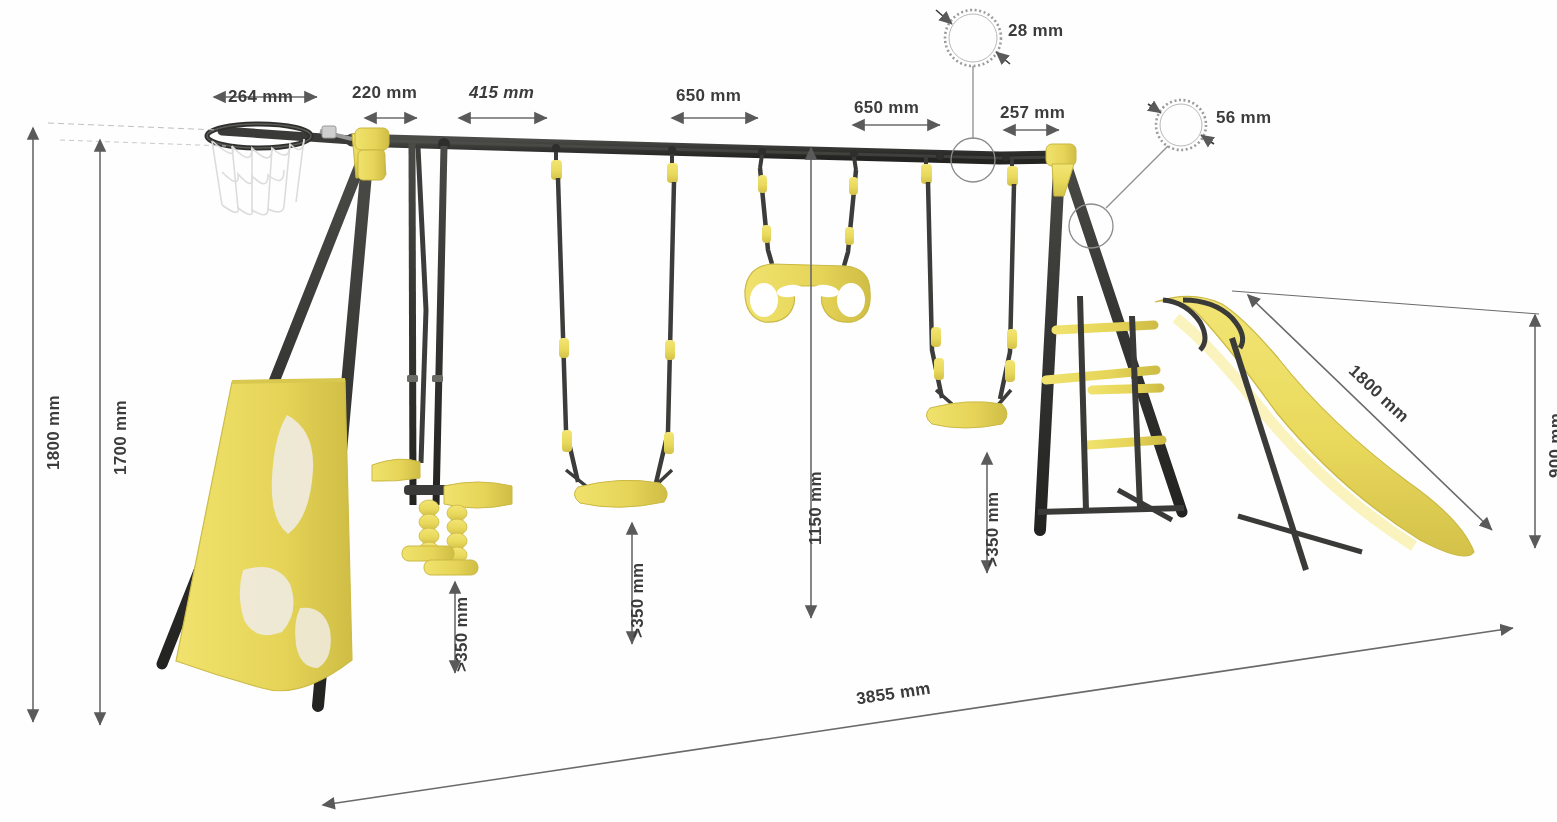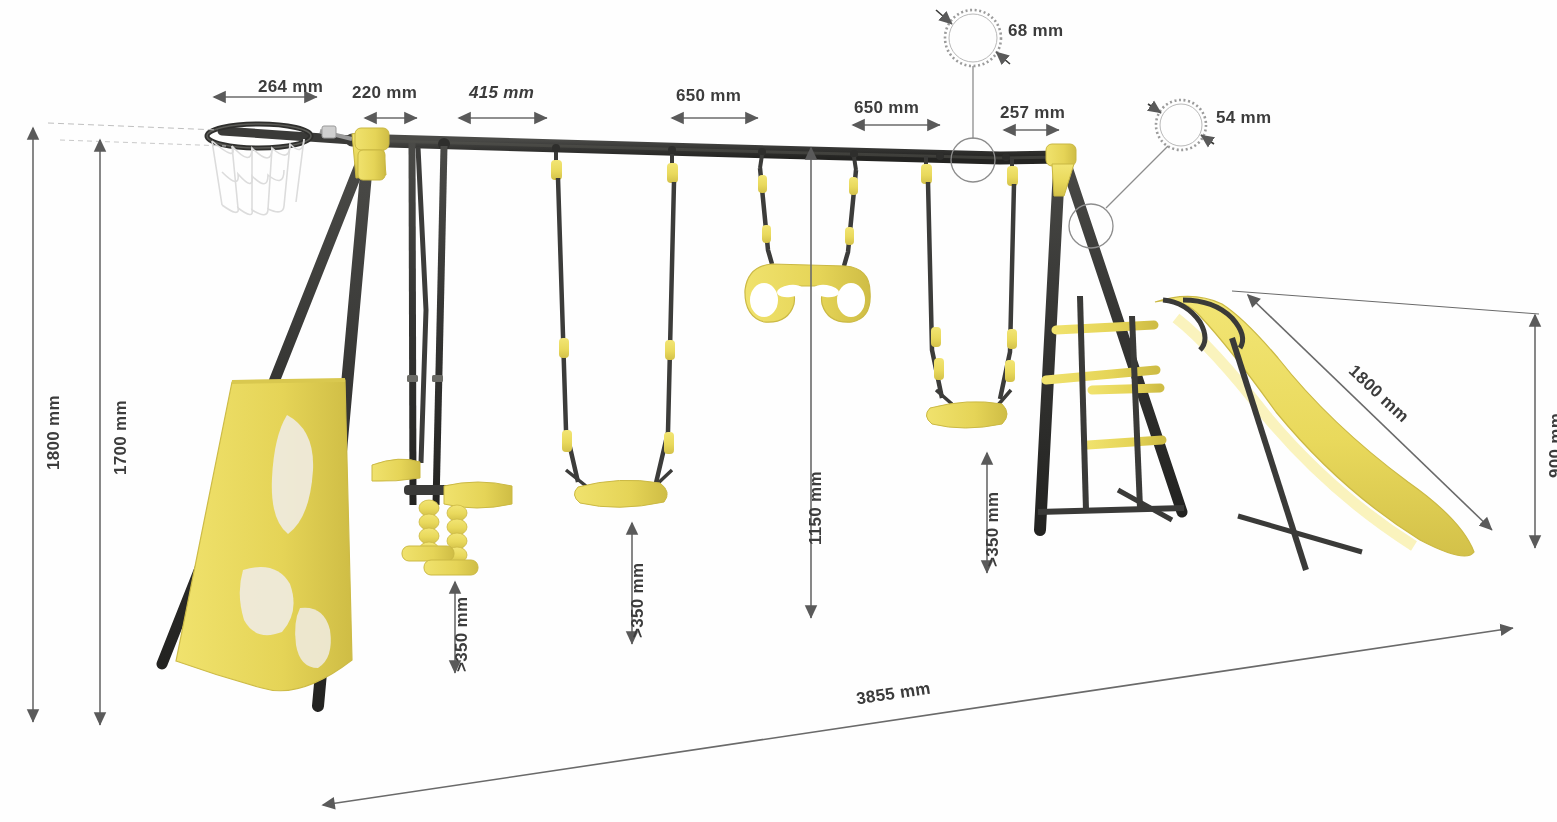--- a/index.html
+++ b/index.html
@@ -229,34 +229,34 @@
       <circle cx="1181" cy="125" r="25" fill="none" stroke="#9b9b9b" stroke-width="2.6" stroke-dasharray="2 2.6"></circle>
       <circle cx="1181" cy="125" r="21" fill="none" stroke="#b9b9b9" stroke-width="1"></circle>
       <line x1="1168" y1="146" x2="1106" y2="208" stroke="#8d8d8d" stroke-width="1.3"></line>
       <circle cx="1091" cy="226" r="22" fill="none" stroke="#8d8d8d" stroke-width="1.3"></circle>
       <path d="M1148,104 L1161,113" stroke="#3a3a38" stroke-width="1.6" marker-end="url(#ar)"></path>
       <path d="M1214,144 L1201,135" stroke="#3a3a38" stroke-width="1.6" marker-end="url(#ar)"></path>
     </g>
   </g>
 </svg>
 
-<div class="dimlabel h" style="left:228px;top:77px;margin-left:30px;">264 mm</div>
+<div class="dimlabel h" style="left:228px;top:87px;">264 mm</div>
 <div class="dimlabel h" style="left:352px;top:83px;">220 mm</div>
 <div class="dimlabel h" style="left:469px;top:83px;font-style:italic;">415 mm</div>
 <div class="dimlabel h" style="left:676px;top:86px;">650 mm</div>
 <div class="dimlabel h" style="left:854px;top:98px;">650 mm</div>
 <div class="dimlabel h" style="left:1000px;top:103px;">257 mm</div>
 
 <div class="dimlabel v" style="left:44px;top:470px;transform:rotate(-90deg);">1800 mm</div>
 <div class="dimlabel v" style="left:111px;top:475px;transform:rotate(-90deg);">1700 mm</div>
 <div class="dimlabel v" style="left:452px;top:672px;transform:rotate(-90deg);">&gt;350 mm</div>
 <div class="dimlabel v" style="left:628px;top:638px;transform:rotate(-90deg);">&gt;350 mm</div>
 <div class="dimlabel v" style="left:806px;top:545px;transform:rotate(-90deg);">1150 mm</div>
 <div class="dimlabel v" style="left:983px;top:567px;transform:rotate(-90deg);">&gt;350 mm</div>
 <div class="dimlabel v" style="left:1546px;top:478px;transform:rotate(-90deg);">900 mm</div>
 
 <div class="dimlabel h" style="left:1341px;top:384px;transform:rotate(43deg);">1800 mm</div>
 <div class="dimlabel h" style="left:856px;top:684px;transform:rotate(-8.5deg);">3855 mm</div>
 
-<div class="dimlabel h" style="left:1008px;top:21px;">68 mm</div>
-<div class="dimlabel h" style="left:1216px;top:108px;">54 mm</div>
+<div class="dimlabel h" style="left:1008px;top:21px;">28 mm</div>
+<div class="dimlabel h" style="left:1216px;top:108px;">56 mm</div>
 
 </div>
 
 </body></html>

